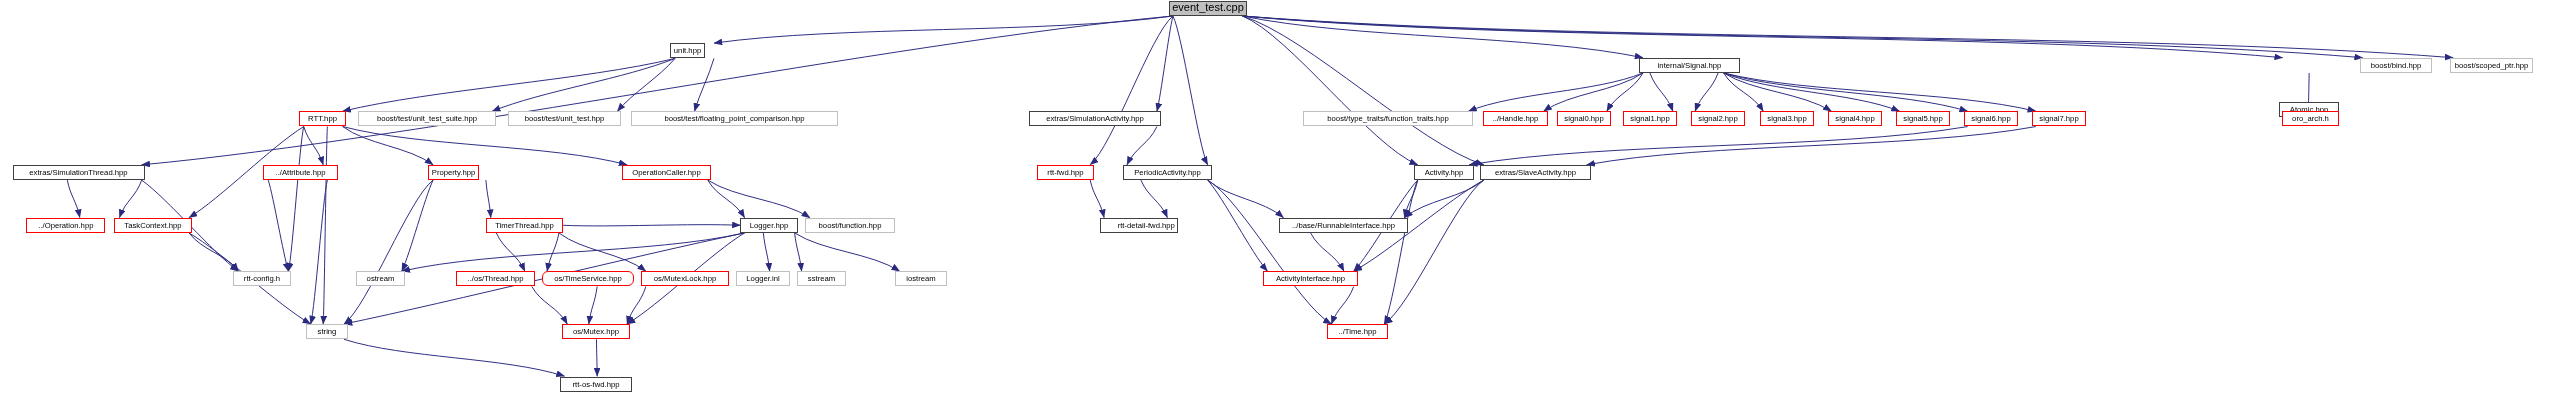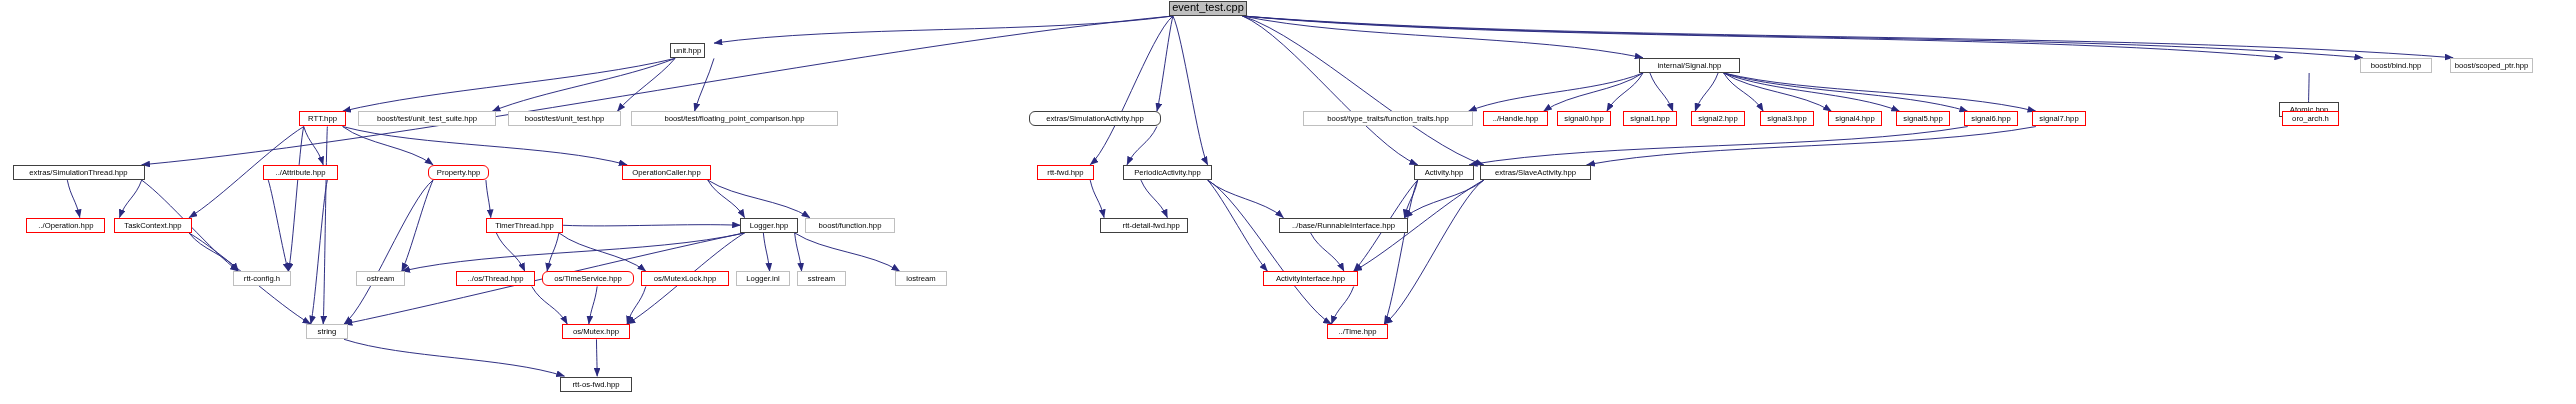--- a/index.html
+++ b/index.html
@@ -124,46 +124,46 @@
       <div class="node root" style="left: 1169px; top: 0.7px; width: 78px;">event_test.cpp</div>
       <div class="node black" style="left: 670px; top: 43px; width: 35px;">unit.hpp</div>
       <div class="node black" style="left: 1639px; top: 58px; width: 101px;">internal/Signal.hpp</div>
       <div class="node black" style="left: 2279px; top: 58px; width: 60px; margin-top: 44px;">Atomic.hpp</div>
       <div class="node grey" style="left: 2360px; top: 58px; width: 72px;">boost/bind.hpp</div>
       <div class="node grey" style="left: 2450px; top: 58px; width: 83px;">boost/scoped_ptr.hpp</div>
       <div class="node red" style="left: 299px; top: 111px; width: 47px;">RTT.hpp</div>
       <div class="node grey" style="left: 358px; top: 111px; width: 138px;">boost/test/unit_test_suite.hpp</div>
       <div class="node grey" style="left: 508px; top: 111px; width: 113px;">boost/test/unit_test.hpp</div>
       <div class="node grey" style="left: 631px; top: 111px; width: 207px;">boost/test/floating_point_comparison.hpp</div>
-      <div class="node black" style="left: 1029px; top: 111px; width: 132px; border-radius: 6px;">extras/SimulationActivity.hpp</div>
+      <div class="node black" style="left: 1029px; top: 111px; width: 132px;">extras/SimulationActivity.hpp</div>
       <div class="node grey" style="left: 1303px; top: 111px; width: 170px;">boost/type_traits/function_traits.hpp</div>
       <div class="node red" style="left: 1483px; top: 111px; width: 65px;">../Handle.hpp</div>
       <div class="node red" style="left: 1557px; top: 111px; width: 54px;">signal0.hpp</div>
       <div class="node red" style="left: 1623px; top: 111px; width: 54px;">signal1.hpp</div>
       <div class="node red" style="left: 1691px; top: 111px; width: 54px;">signal2.hpp</div>
       <div class="node red" style="left: 1760px; top: 111px; width: 54px;">signal3.hpp</div>
       <div class="node red" style="left: 1828px; top: 111px; width: 54px;">signal4.hpp</div>
       <div class="node red" style="left: 1896px; top: 111px; width: 54px;">signal5.hpp</div>
       <div class="node red" style="left: 1964px; top: 111px; width: 54px;">signal6.hpp</div>
       <div class="node red" style="left: 2032px; top: 111px; width: 54px;">signal7.hpp</div>
       <div class="node red" style="left: 2282px; top: 111px; width: 57px;">oro_arch.h</div>
       <div class="node black" style="left: 12.5px; top: 165px; width: 132px;">extras/SimulationThread.hpp</div>
       <div class="node red" style="left: 263px; top: 165px; width: 75px;">../Attribute.hpp</div>
-      <div class="node red" style="left: 428px; top: 165px; width: 61px; border-radius: 6px;">Property.hpp</div>
+      <div class="node red" style="left: 428px; top: 165px; width: 51px;">Property.hpp</div>
       <div class="node red" style="left: 622px; top: 165px; width: 89px;">OperationCaller.hpp</div>
       <div class="node red" style="left: 1037px; top: 165px; width: 57px;">rtt-fwd.hpp</div>
       <div class="node black" style="left: 1123px; top: 165px; width: 89px;">PeriodicActivity.hpp</div>
       <div class="node black" style="left: 1414px; top: 165px; width: 60px;">Activity.hpp</div>
       <div class="node black" style="left: 1480px; top: 165px; width: 111px;">extras/SlaveActivity.hpp</div>
       <div class="node red" style="left: 26.4px; top: 218px; width: 79px;">../Operation.hpp</div>
       <div class="node red" style="left: 114px; top: 218px; width: 78px;">TaskContext.hpp</div>
       <div class="node red" style="left: 486px; top: 218px; width: 77px;">TimerThread.hpp</div>
       <div class="node black" style="left: 740px; top: 218px; width: 58px;">Logger.hpp</div>
       <div class="node grey" style="left: 805px; top: 218px; width: 90px;">boost/function.hpp</div>
-      <div class="node black" style="left: 1100px; top: 218px; width: 88px; padding-left: 18px;">rtt-detail-fwd.hpp</div>
+      <div class="node black" style="left: 1100px; top: 218px; width: 78px; padding-left: 18px;">rtt-detail-fwd.hpp</div>
       <div class="node black" style="left: 1279px; top: 218px; width: 129px;">../base/RunnableInterface.hpp</div>
       <div class="node grey" style="left: 233px; top: 271px; width: 58px;">rtt-config.h</div>
       <div class="node grey" style="left: 356px; top: 271px; width: 49px;">ostream</div>
       <div class="node red" style="left: 456px; top: 271px; width: 79px;">../os/Thread.hpp</div>
       <div class="node red" style="left: 542px; top: 271px; width: 92px; border-radius: 6px;">os/TimeService.hpp</div>
       <div class="node red" style="left: 641px; top: 271px; width: 88px;">os/MutexLock.hpp</div>
       <div class="node grey" style="left: 736px; top: 271px; width: 54px;">Logger.inl</div>
       <div class="node grey" style="left: 797px; top: 271px; width: 49px;">sstream</div>
       <div class="node grey" style="left: 895px; top: 271px; width: 52px;">iostream</div>
       <div class="node red" style="left: 1263px; top: 271px; width: 95px;">ActivityInterface.hpp</div>

